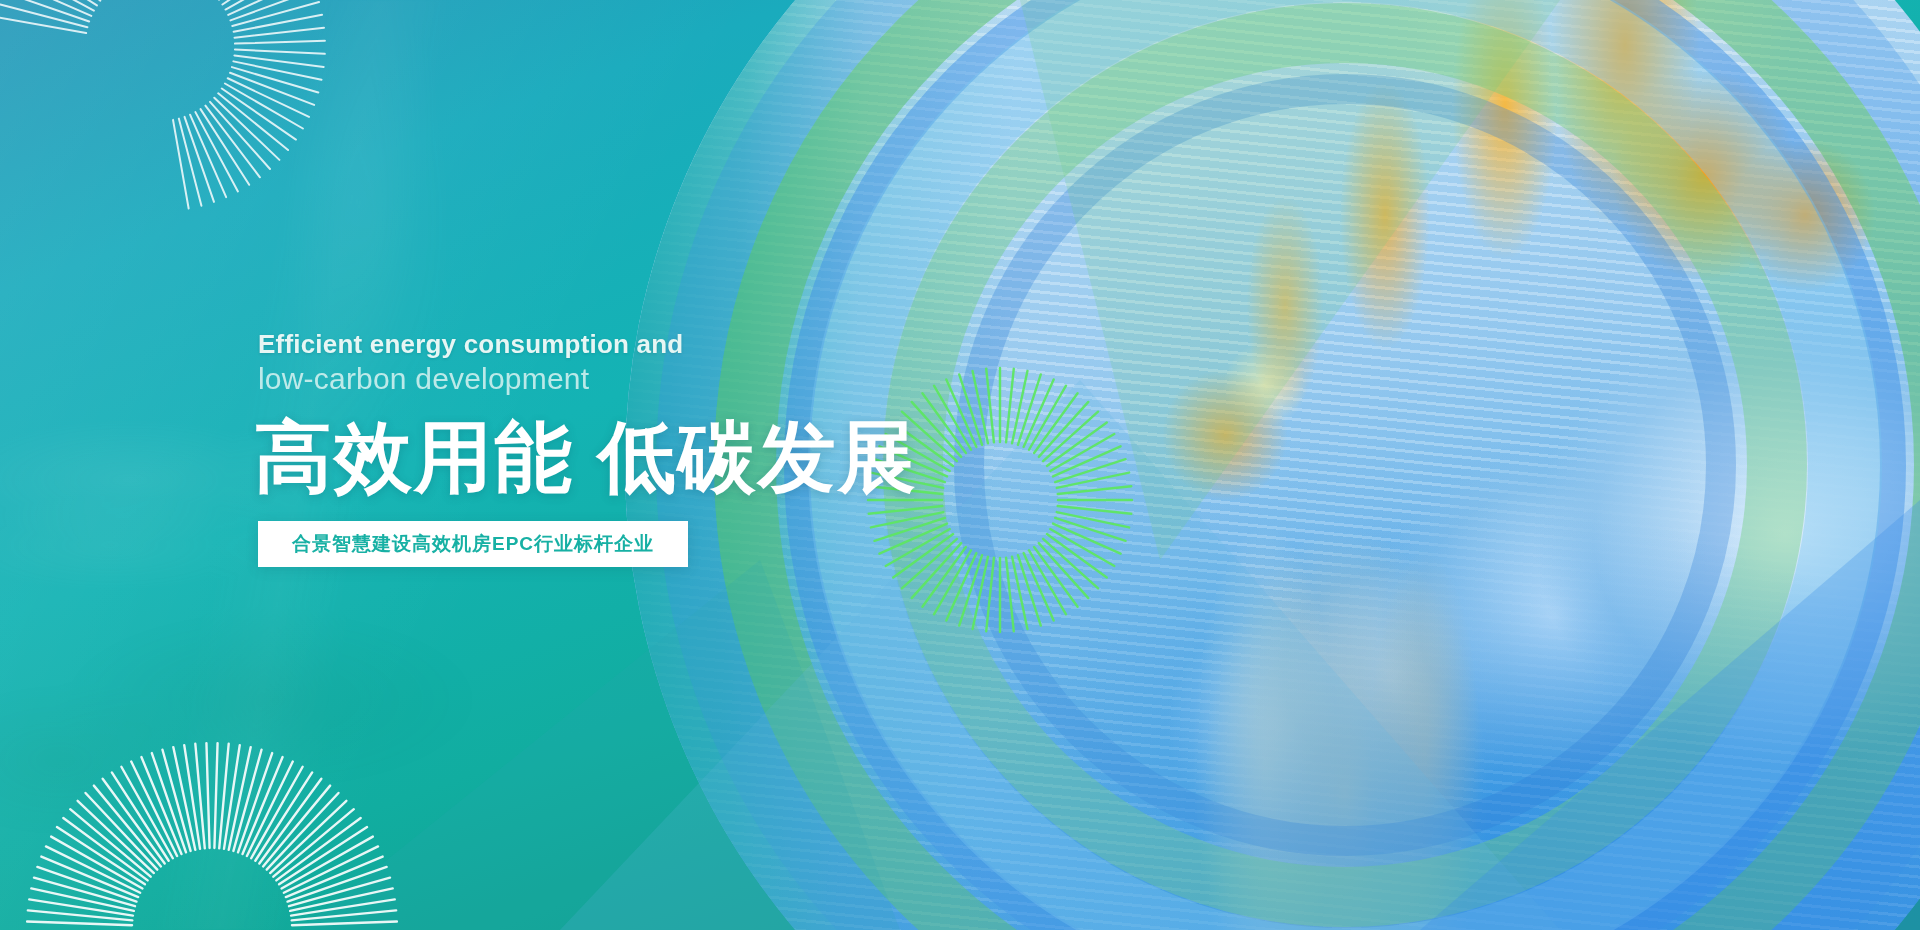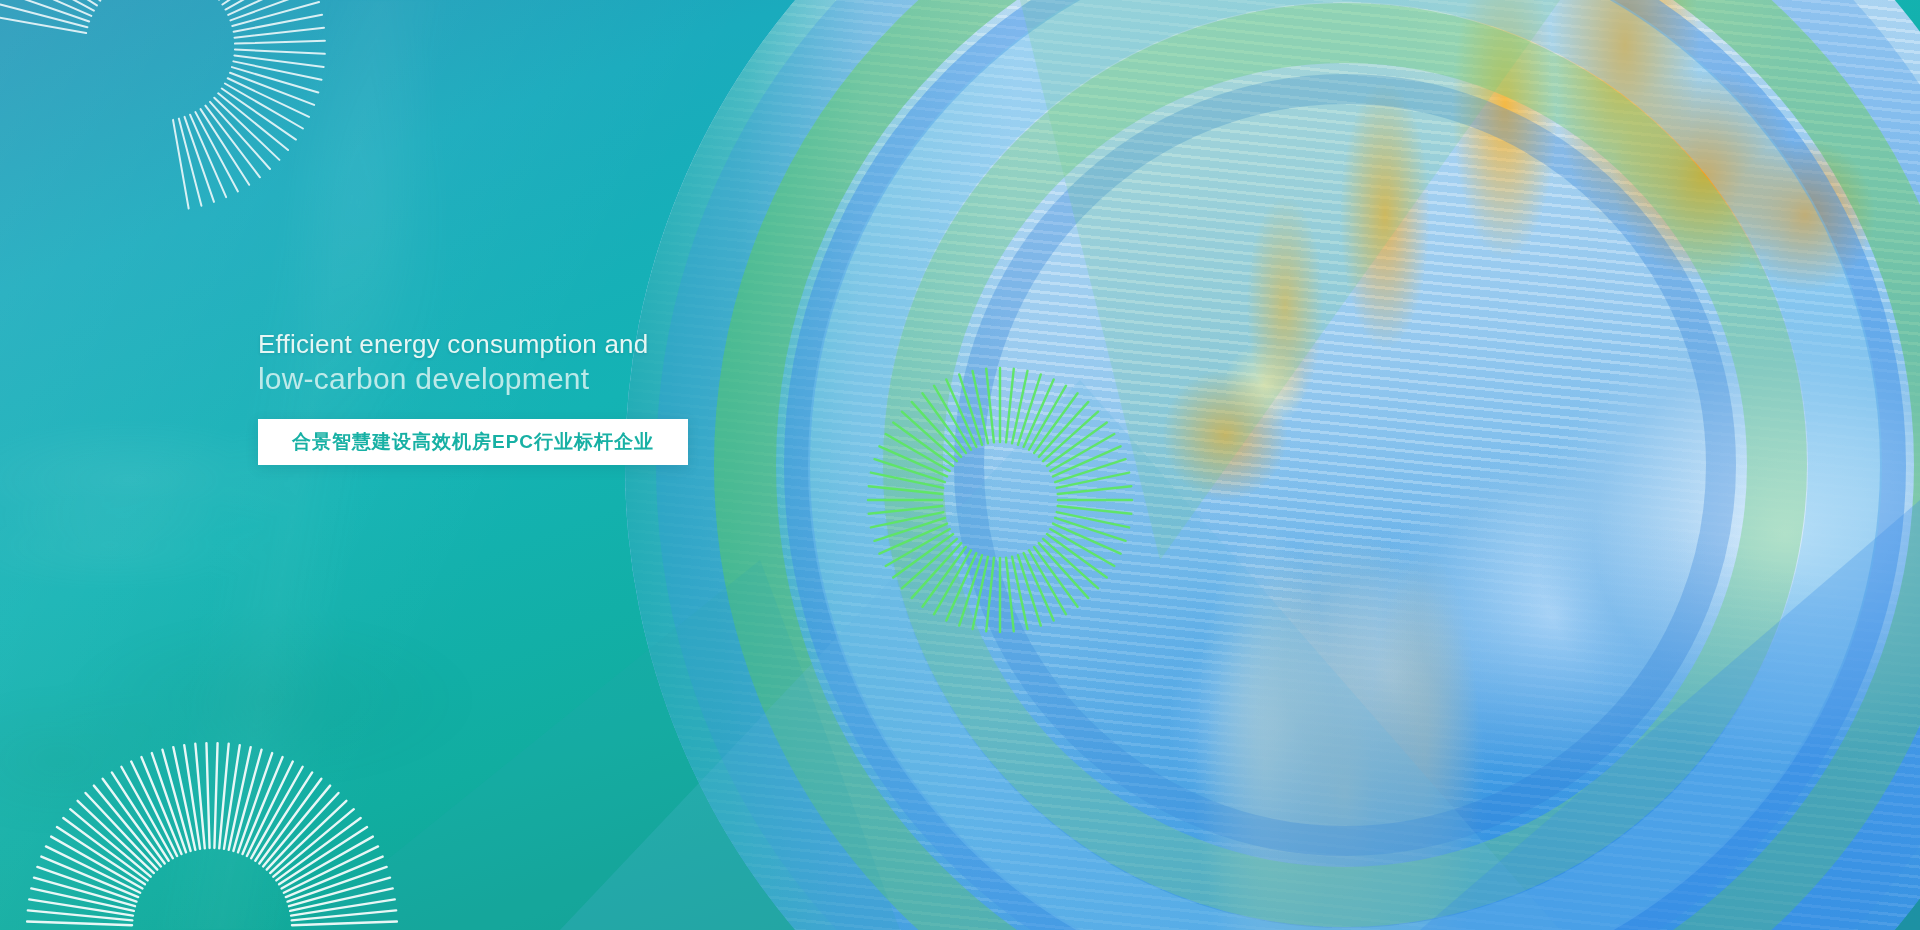--- a/index.html
+++ b/index.html
@@ -119,21 +119,21 @@
   .sunburst{ position:absolute; }
 
   
   .copy{
     position:absolute;
     left:258px; top:330px;
     width:760px;
   }
   .eyebrow-1{
     font-size:26px;
-    font-weight:normal;
+    font-weight:bold;
     color:#e6f6f4;
     letter-spacing:.2px;
     line-height:1.1;
     margin:0;
     text-shadow:0 1px 3px rgba(0,60,70,.18);
   }
   .eyebrow-2{
     font-size:30px;
     font-weight:400;
     color:rgba(233,248,246,.78);
@@ -392,18 +392,19 @@
             <line x1="1056.73" y1="487.94" x2="1129.12" y2="472.56"></line>
             <line x1="1057.68" y1="493.94" x2="1131.28" y2="486.20"></line>
           </g>
       </g>
     </g>
   </svg>
 
   <div class="copy">
     <p class="eyebrow-1">Efficient energy consumption and</p>
     <p class="eyebrow-2">low-carbon development</p>
+    <h1 class="headline">高效用能 低碳发展</h1>
     <div class="pill">
       <span class="pill-text">合景智慧建设高效机房EPC行业标杆企业</span>
     </div>
   </div>
 
 </div>
 
 </body></html>

